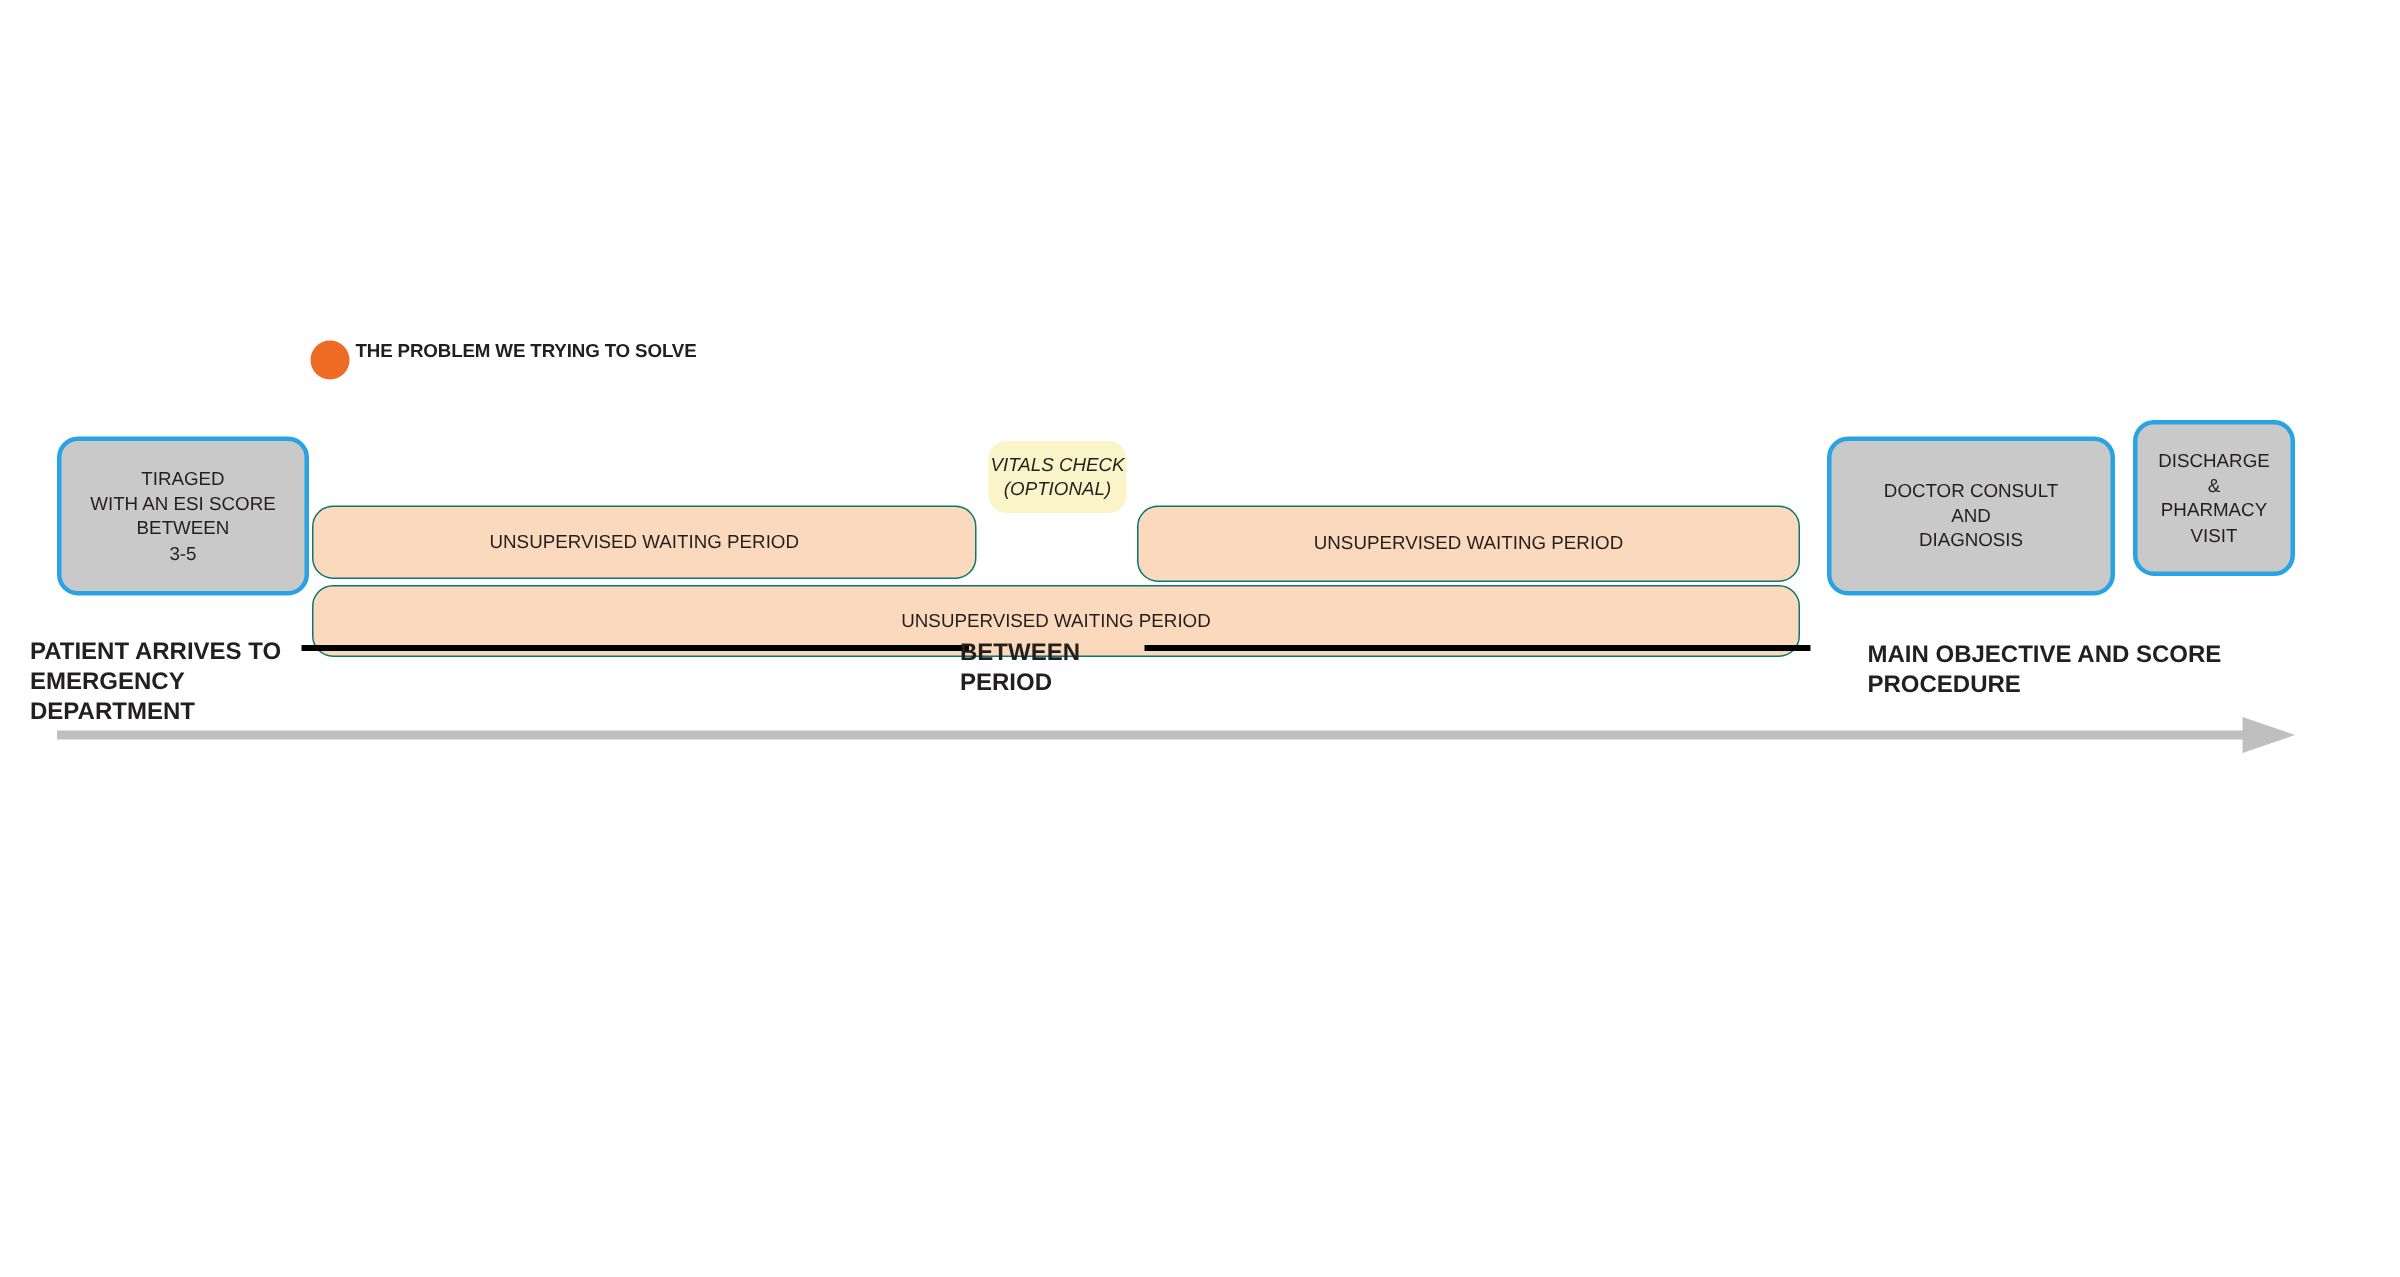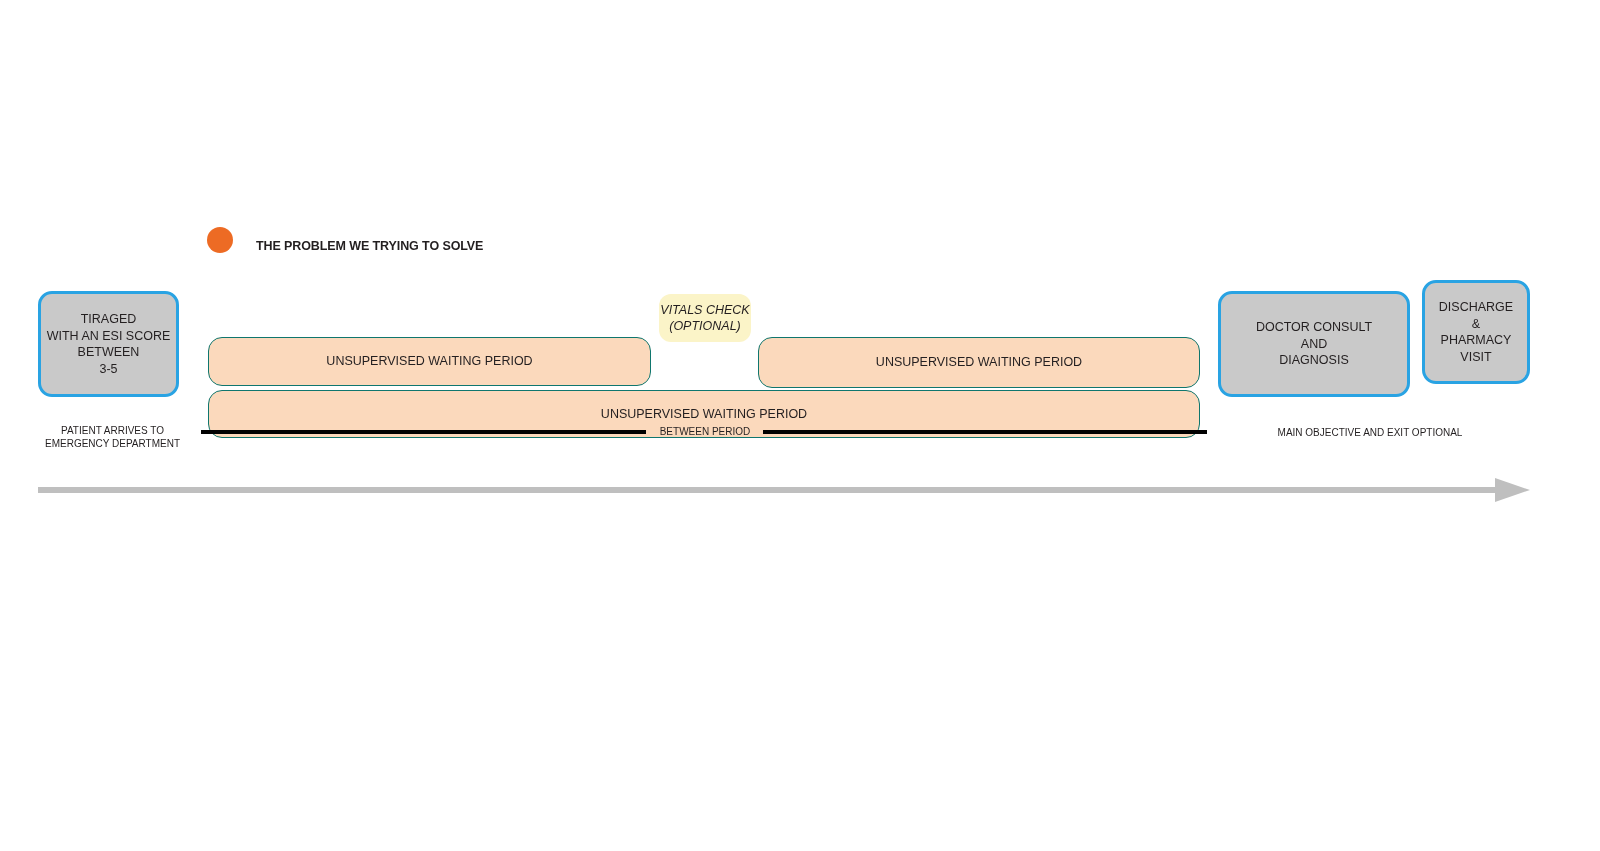--- a/index.html
+++ b/index.html
@@ -18,22 +18,22 @@
     background: #ffffff;
     overflow: hidden;
   }
 
   
   .legend {
     position: absolute;
     left: 207px;
     top: 227px;
     display: flex;
-    align-items: flex-end;
-    gap: 23px;
+    align-items: flex-start;
+    gap: 4px;
   }
   .legend-dot {
     width: 26px;
     height: 26px;
     border-radius: 50%;
     background: #ED6B24;
     flex: none;
   }
   .legend-label {
     font-size: 12.5px;
@@ -74,35 +74,34 @@
   .node-yellow {
     background: #FBF4C8;
     border: none;
     border-radius: 12px;
     font-size: 12.5px;
     font-weight: 400;
     color: #231f20;
   }
 
   
-  #box-triage   { left: 38px;   top: 291px; width: 141px; height: 106px; text-align: center; }
+  #box-triage   { left: 38px;   top: 291px; width: 168px; height: 106px; text-align: center; }
   #box-wait-1   { left: 208px;  top: 293px; width: 443px; height: 49px; }
   #box-vitals   { left: 659px;  top: 294px; width: 92px;  height: 48px; font-style: italic; }
   #box-wait-2   { left: 758px;  top: 293px; width: 442px; height: 51px; }
   #box-wait-3   { left: 208px;  top: 346px; width: 992px; height: 48px; }
   #box-doctor   { left: 1218px; top: 291px; width: 192px; height: 106px; }
   #box-discharge{ left: 1422px; top: 280px; width: 108px; height: 104px; }
 
   
   .phase-label {
     position: absolute;
-    font-size: 10px;
-    font-weight: 400;
-    color: #231f20;
-    text-align: center;
+    font-size: 16px;
+    font-weight: 700;
+    color: #231f20;
     line-height: 1.25;
     white-space: pre-line;
   }
   #label-arrive  { left: 20px;   top: 425px; width: 185px; }
   #label-waiting { left: 640px;  top: 426px; width: 130px; }
   #label-exit    { left: 1245px; top: 427px; width: 250px; }
 
   
   .rule {
     position: absolute;
@@ -187,20 +186,20 @@
 
   <div class="phase-label" id="label-arrive">PATIENT ARRIVES TO
 EMERGENCY DEPARTMENT</div>
 
   <div class="rule" id="rule-left"></div>
 
   <div class="phase-label" id="label-waiting">BETWEEN PERIOD</div>
 
   <div class="rule" id="rule-right"></div>
 
-  <div class="phase-label" id="label-exit">MAIN OBJECTIVE AND EXIT OPTIONAL</div>
+  <div class="phase-label" id="label-exit">MAIN OBJECTIVE AND SCORE PROCEDURE</div>
 
   <div id="timeline">
     <div class="shaft"></div>
     <div class="head"></div>
   </div>
 
 </div>
 
 </body></html>

